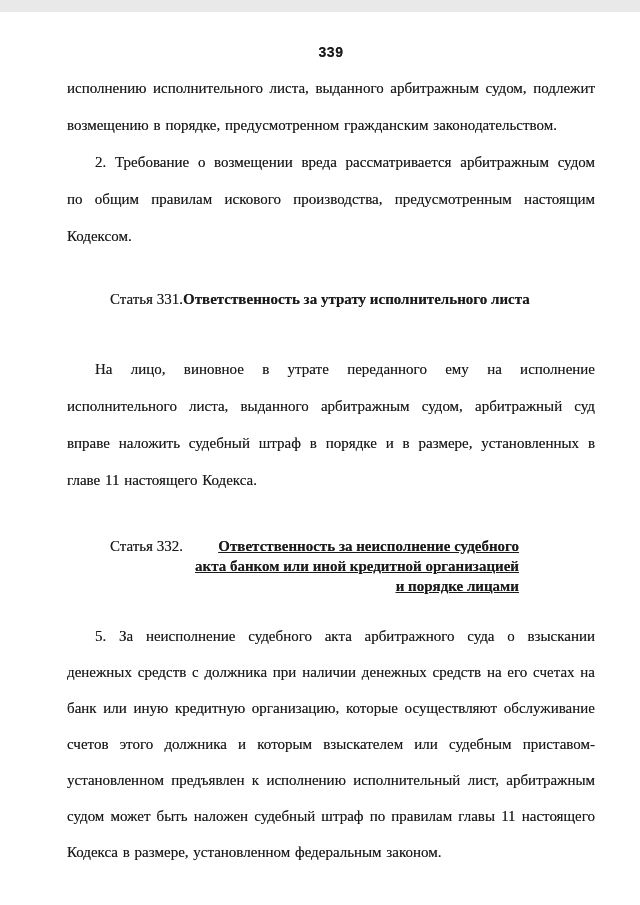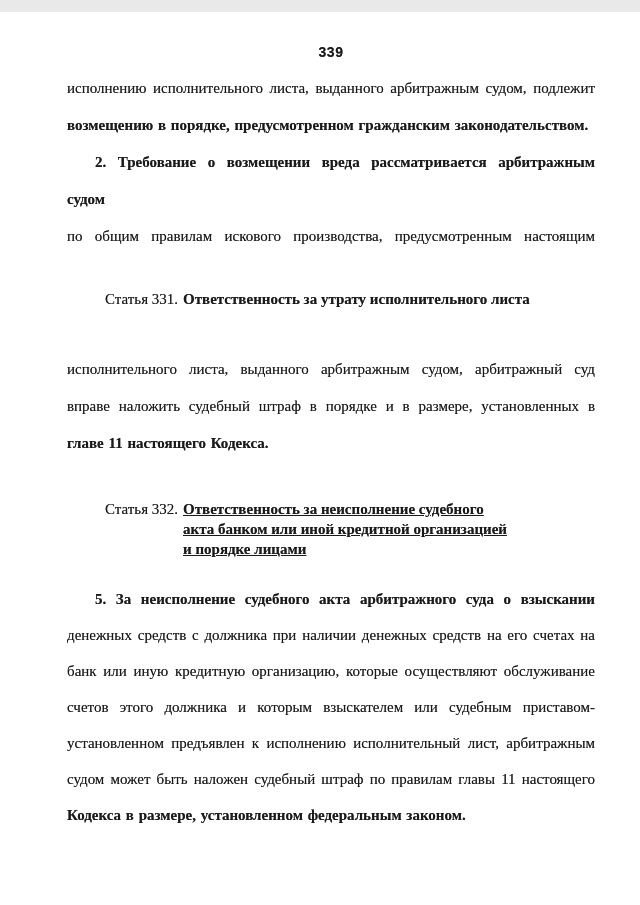--- a/index.html
+++ b/index.html
@@ -36,51 +36,51 @@
   }
   .para .line {
     line-height: 37px;
     text-align: justify;
     text-align-last: justify;
     word-spacing: 1px;
   }
   .para .line.last {
     text-align: center;
     text-align-last: left;
-    font-weight: bold;
   }
   .para .line.indent {
     text-indent: 28px;
-    font-weight: bold;
   }
   .para1 { margin-top: 8px; }
   .para3 { margin-top: 33px; }
   .para4 { margin-top: 22px; }
   .para4 .line { line-height: 36px; }
 
   .article-heading {
     margin-left: 38px;
     display: flex;
     align-items: flex-start;
+    text-align: right;
   }
   .article-heading .h-prefix {
     flex: 0 0 78px;
     white-space: nowrap;
   }
   .article-heading .h-title {
     font-weight: bold;
   }
   .heading-331 {
     margin-top: 26px;
     line-height: 37px;
   }
   .heading-332 {
     margin-top: 37px;
     line-height: 20px;
     padding-top: 0;
+    gap: 12px;
   }
   .heading-332 .h-title div {
     line-height: 20px;
     text-decoration: underline;
   }
   
   .scan-edge {
     position: absolute;
     left: 0; right: 0; bottom: 0;
     height: 4px;
@@ -95,28 +95,30 @@
   <div class="page-number">339</div>
 
   <div class="para para1">
     <div class="line">исполнению исполнительного листа, выданного арбитражным судом, подлежит</div>
     <div class="line last">возмещению в порядке, предусмотренном гражданским законодательством.</div>
   </div>
 
   <div class="para para2">
     <div class="line indent">2. Требование о возмещении вреда рассматривается арбитражным судом</div>
     <div class="line">по общим правилам искового производства, предусмотренным настоящим</div>
+    <div class="line last">Кодексом.</div>
   </div>
 
   <div class="article-heading heading-331">
     <span class="h-prefix">Статья 331.</span>
     <span class="h-title">Ответственность за утрату исполнительного листа</span>
   </div>
 
   <div class="para para3">
+    <div class="line indent">На лицо, виновное в утрате переданного ему на исполнение</div>
     <div class="line">исполнительного листа, выданного арбитражным судом, арбитражный суд</div>
     <div class="line">вправе наложить судебный штраф в порядке и в размере, установленных в</div>
     <div class="line last">главе 11 настоящего Кодекса.</div>
   </div>
 
   <div class="article-heading heading-332">
     <span class="h-prefix">Статья 332.</span>
     <span class="h-title">
       <div>Ответственность за неисполнение судебного</div>
       <div>акта банком или иной кредитной организацией</div>

